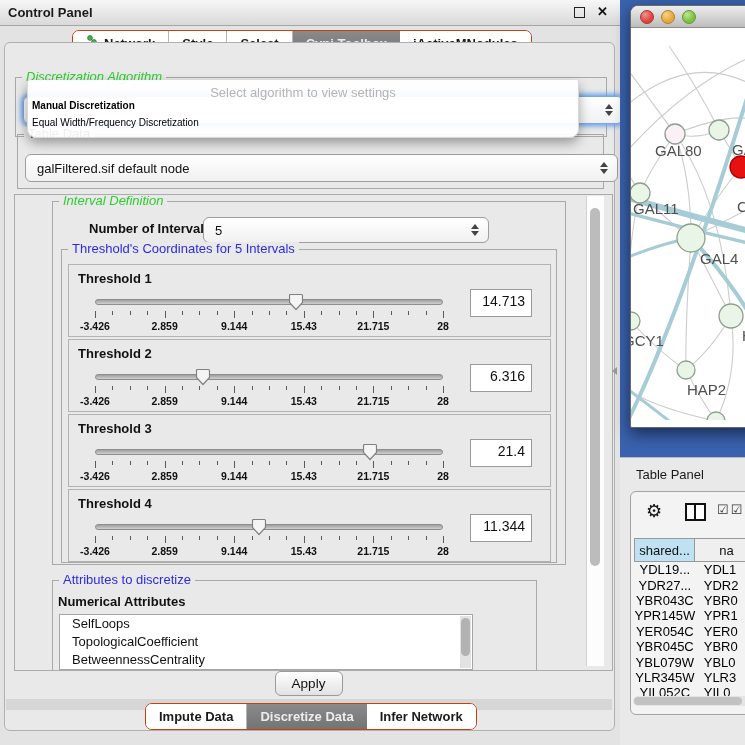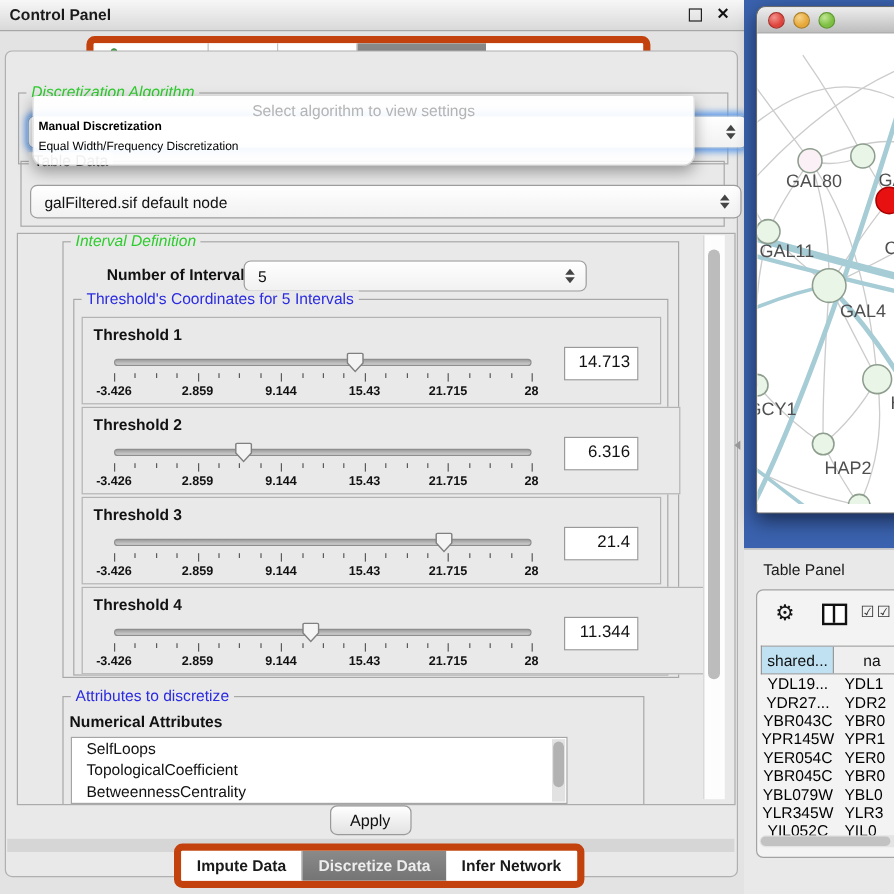--- a/index.html
+++ b/index.html
@@ -6,21 +6,21 @@
   #root{position:relative;width:745px;height:745px;overflow:hidden;
         background:#E3E3E3;font-family:"Liberation Sans",sans-serif;
         -webkit-font-smoothing:antialiased;color:#111;}
   
   .titlebar{position:absolute;left:0;top:0;width:620px;height:25px;
     background:linear-gradient(#F7F7F7,#D9D9D9);border-bottom:1px solid #A6A6A6;}
   .titlebar .t-title{position:absolute;left:8px;top:5px;font-size:13px;color:#1A1A1A;font-weight:bold;}
   .float-icon{position:absolute;right:35px;top:7px;width:9px;height:9px;border:1.5px solid #222;}
   .close-icon{position:absolute;right:12px;top:4px;font-size:13px;font-weight:bold;color:#111;}
   
-  .segstrip{position:absolute;display:flex;height:25px;border:6px solid #c2410c;
+  .segstrip{position:absolute;display:flex;height:25px;border:1px solid #c2410c;
     border-radius:7px;background:#FFF;overflow:hidden;font-size:13px;}
   .seg{display:flex;align-items:center;justify-content:center;padding:0 13px;
     font-weight:600;color:#1A1A1A;border-right:1px solid #B5B5B5;background:#FFF;cursor:default;}
   .seg:last-child{border-right:none;}
   .seg.active{background:linear-gradient(#8A8A8A,#747474);color:#EDEDED;border-right:none;}
   .seg .neticon{margin-right:6px;}
   #top-tabs{left:72px;top:30px;}
   #bottom-tabs{left:145px;top:703px;z-index:30;}
   
   .mainpanel{position:absolute;left:4px;top:42px;width:609px;height:687px;
@@ -235,21 +235,21 @@
                   <span class="tlabel" style="left: 40%;">9.144</span>
                   <span class="tlabel" style="left: 60%;">15.43</span>
                   <span class="tlabel" style="left: 80%;">21.715</span>
                   <span class="tlabel" style="left: 100%;">28</span>
                   <span class="t-handle" style="left: 57.7197%;"><svg width="15" height="18" viewBox="0 0 15 18">
                       <path d="M2,1.5 h11 a1,1 0 0 1 1,1 v7 L7.5,16.5 L1,9.5 v-7 a1,1 0 0 1 1,-1 z" fill="#F4F4F4" stroke="#808080" stroke-width="1.2"></path>
                     </svg></span>
                 </div>
                 <div class="t-value">14.713</div>
               </div>
-              <div class="t-box" style="top: 89px; padding-left: 16px;">
+              <div class="t-box" style="top: 89px;">
                 <div class="t-label">Threshold 2</div>
                 <div class="t-slider">
                   <div class="t-track"></div>
                   <span class="tick major" style="left: 0%;"></span>
                   <span class="tick minor" style="left: 5%;"></span>
                   <span class="tick minor" style="left: 10%;"></span>
                   <span class="tick minor" style="left: 15%;"></span>
                   <span class="tick major" style="left: 20%;"></span>
                   <span class="tick minor" style="left: 25%;"></span>
                   <span class="tick minor" style="left: 30%;"></span>
@@ -309,21 +309,21 @@
                   <span class="tlabel" style="left: 40%;">9.144</span>
                   <span class="tlabel" style="left: 60%;">15.43</span>
                   <span class="tlabel" style="left: 80%;">21.715</span>
                   <span class="tlabel" style="left: 100%;">28</span>
                   <span class="t-handle" style="left: 78.9983%;"><svg width="15" height="18" viewBox="0 0 15 18">
                       <path d="M2,1.5 h11 a1,1 0 0 1 1,1 v7 L7.5,16.5 L1,9.5 v-7 a1,1 0 0 1 1,-1 z" fill="#F4F4F4" stroke="#808080" stroke-width="1.2"></path>
                     </svg></span>
                 </div>
                 <div class="t-value">21.4</div>
               </div>
-              <div class="t-box" style="top: 239px; padding-left: 48px;">
+              <div class="t-box" style="top: 239px;">
                 <div class="t-label">Threshold 4</div>
                 <div class="t-slider">
                   <div class="t-track"></div>
                   <span class="tick major" style="left: 0%;"></span>
                   <span class="tick minor" style="left: 5%;"></span>
                   <span class="tick minor" style="left: 10%;"></span>
                   <span class="tick minor" style="left: 15%;"></span>
                   <span class="tick major" style="left: 20%;"></span>
                   <span class="tick minor" style="left: 25%;"></span>
                   <span class="tick minor" style="left: 30%;"></span>

